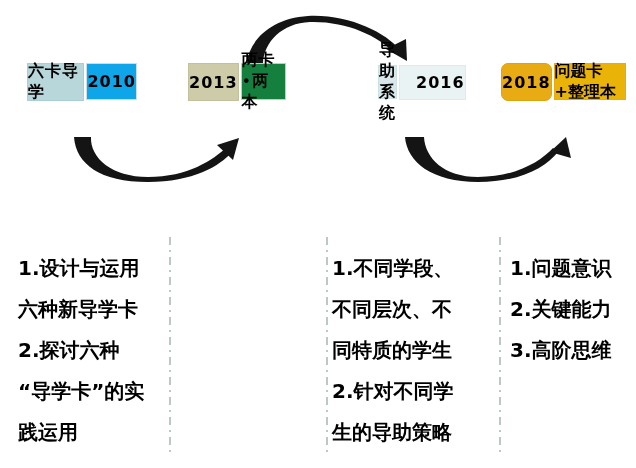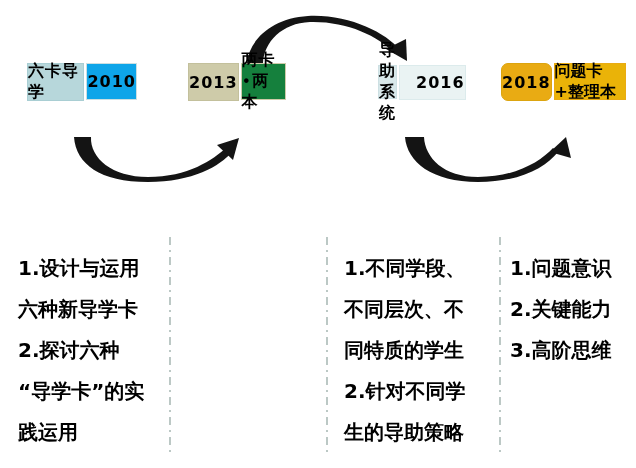--- a/index.html
+++ b/index.html
@@ -24,21 +24,21 @@
   #box-3 .hd{height:32px;}
   #box-3 .bd{height:33px;padding-left:16px;}
   #box-4{left:501px;width:125px;}
   #box-4 .bd{font-size:16px;letter-spacing:0;}
 
   
   .col{position:absolute;top:248px;font-size:20px;font-weight:bold;line-height:41px;
        white-space:nowrap;}
   #col-1{left:18px;}
   #col-2{left:183px;}
-  #col-3{left:344px;}
+  #col-3{left:332px;}
   #col-4{left:510px;}
   .col span{display:block;}
 </style>
 </head>
 <body>
 
 <div class="stage">
 
   <svg class="overlay" viewBox="0 0 636 468" xmlns="http://www.w3.org/2000/svg" aria-hidden="true">
 

